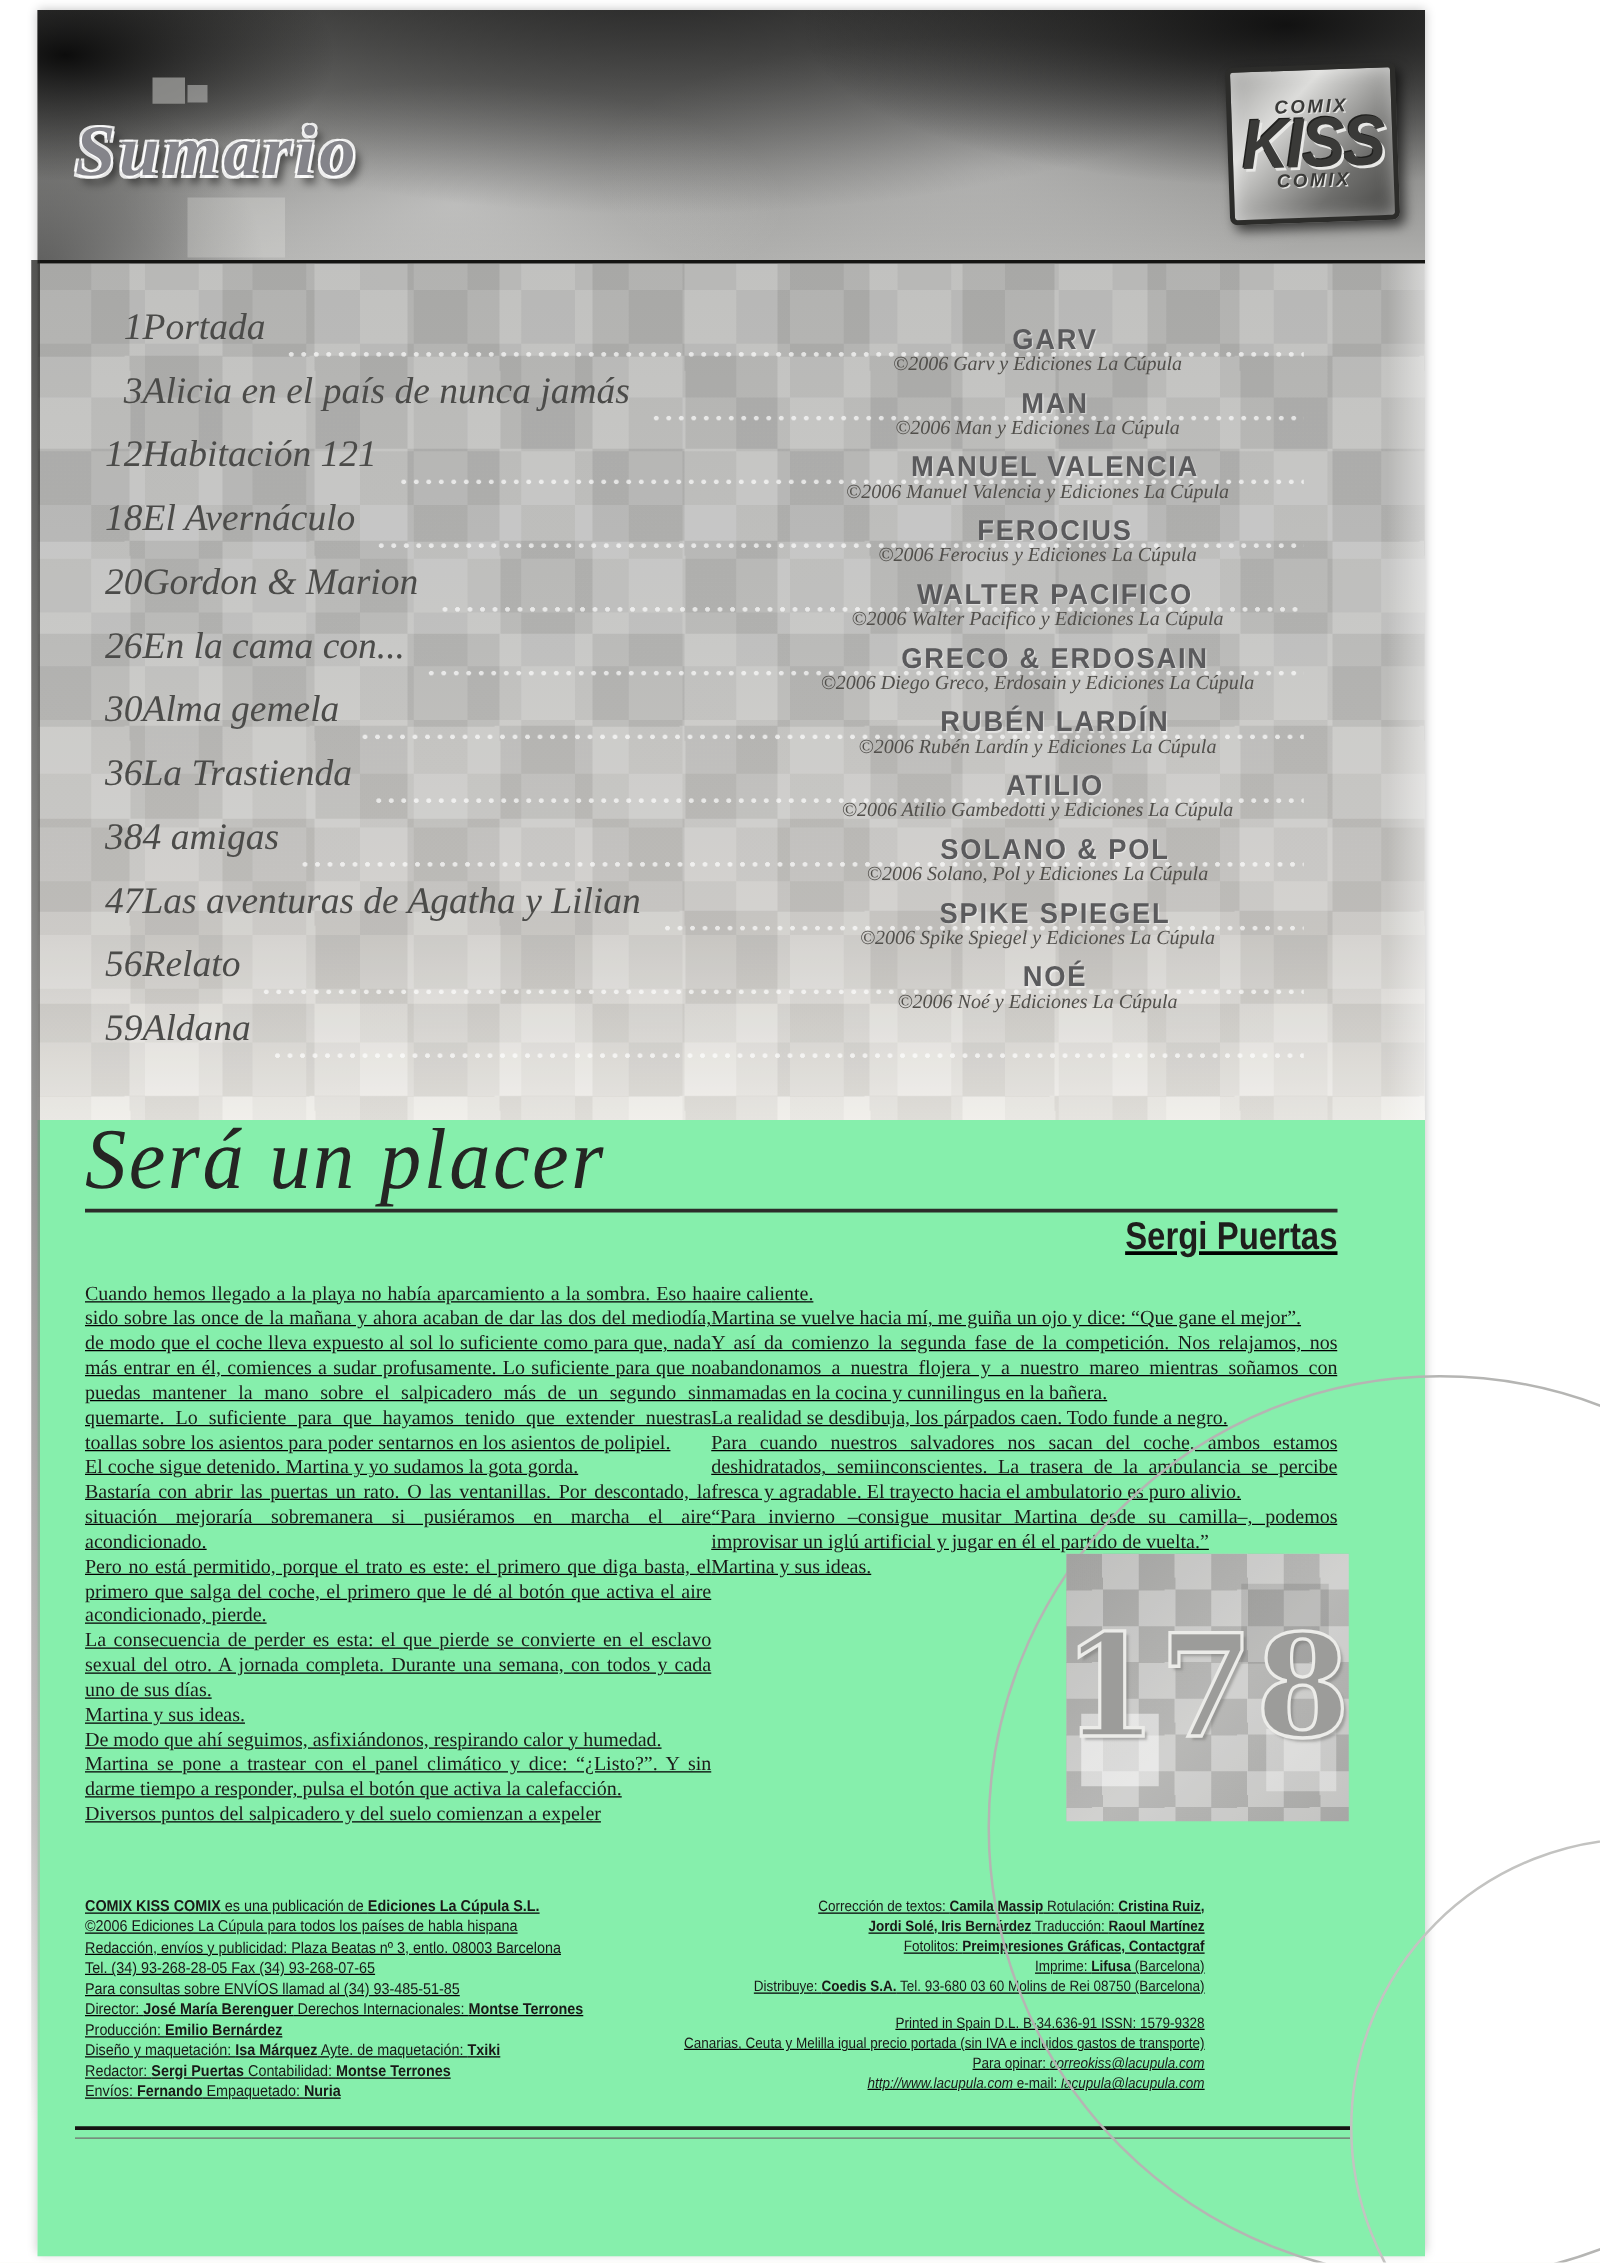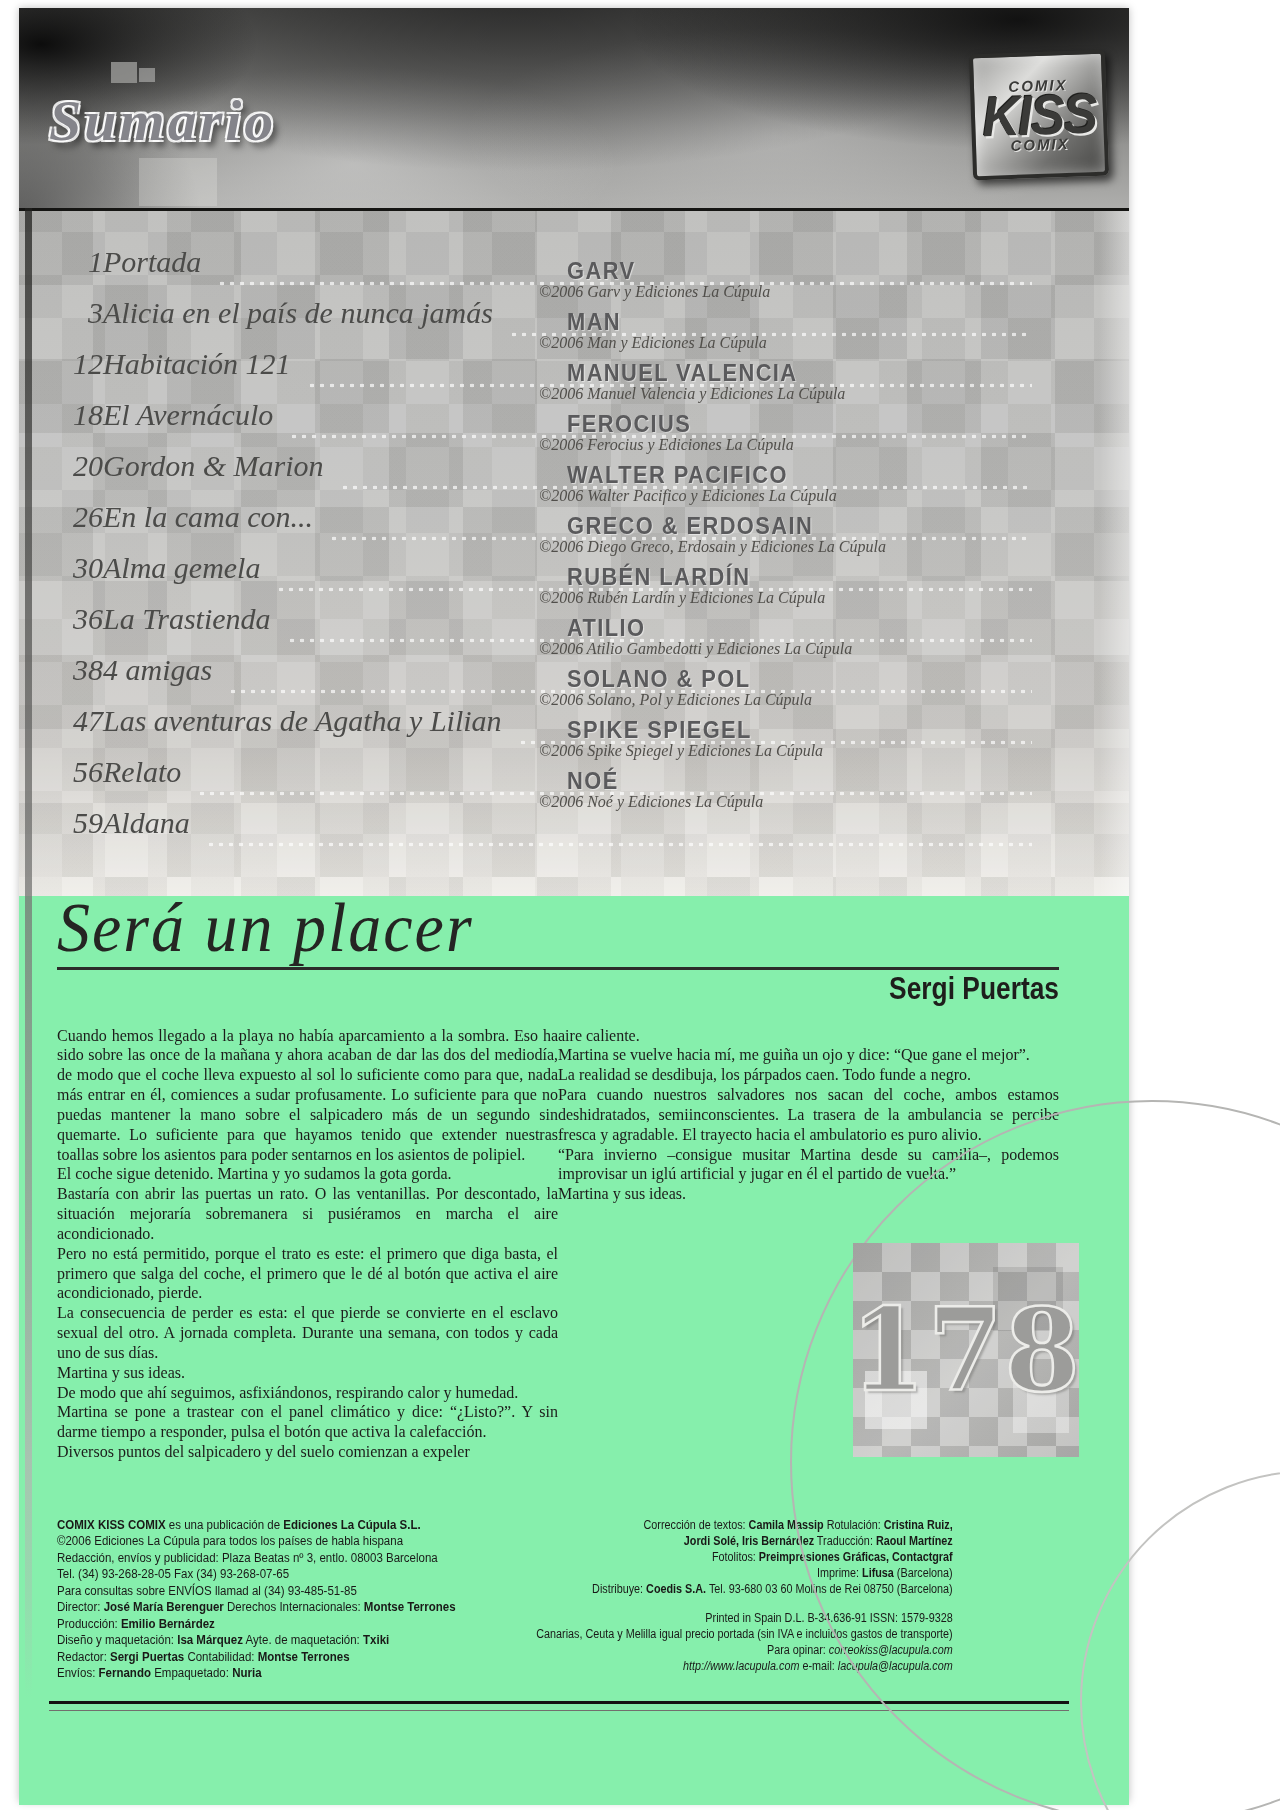--- a/index.html
+++ b/index.html
@@ -2,22 +2,22 @@
 <html><head>
 <meta charset="utf-8">
 <style>
   html,body{margin:0;padding:0;}
   body{
     width:1280px;height:1810px;position:relative;overflow:hidden;
     background:#ffffff;font-family:"Liberation Serif", serif;
   }
   
   .page{
-    position:absolute;left:19px;top:8px;width:1110px;height:1794px;
-    background:#fbfaf7;box-shadow:0 0 8px rgba(0,0,0,.25);
+    position:absolute;left:30px;top:8px;width:1110px;height:1794px;
+    background:#fbfaf7;box-shadow:0 0 8px rgba(0,0,0,.25);text-decoration:underline;
   }
   
   .header{
     position:relative;height:200px;border-bottom:3px solid #151513;
     background:
       radial-gradient(ellipse 300px 140px at 2% 18%, rgba(5,5,5,.92), rgba(5,5,5,0) 72%),
       radial-gradient(ellipse 540px 180px at 90% 6%, rgba(8,8,8,.88), rgba(8,8,8,0) 72%),
       radial-gradient(ellipse 720px 250px at 45% -12%, rgba(30,30,30,.8), rgba(30,30,30,0) 75%),
       radial-gradient(ellipse 260px 220px at 0% 105%, rgba(25,25,25,.55), rgba(25,25,25,0) 70%),
       radial-gradient(ellipse 380px 140px at 30% 78%, rgba(250,250,250,.35), rgba(250,250,250,0) 70%),
@@ -61,21 +61,21 @@
   .toc::after{content:"";position:absolute;right:0;top:0;bottom:0;width:30px;
     background:linear-gradient(90deg,rgba(255,255,255,0),rgba(255,255,255,.45));}
   .toc-list{position:absolute;left:18px;top:34px;width:1005px;}
   .toc-row{display:flex;align-items:baseline;height:51px;color:#4b4b49;font-style:italic;}
   .toc-num{width:66px;text-align:right;font-size:30px;flex:0 0 auto;}
   .toc-title{font-size:30px;white-space:nowrap;flex:0 0 auto;}
   .toc-leader{flex:1 1 auto;align-self:flex-end;height:5px;margin:0 10px 10px 16px;
     background-image:radial-gradient(circle, rgba(255,255,255,.68) 1.8px, rgba(255,255,255,0) 2.1px);
     background-size:10px 5px;background-repeat:repeat-x;}
   .authors{position:absolute;right:30px;top:48px;width:560px;}
-  .author{height:51px;text-align:left;}
+  .author{height:51px;text-align:center;}
   .author-name{
     font-family:"Liberation Sans", sans-serif;font-weight:bold;font-size:23px;line-height:1.05;
     letter-spacing:1.5px;color:#5a5a5c;transform:scaleX(.95);transform-origin:right center;
     text-shadow:1px 1px 1px rgba(255,255,255,.55);
   }
   .author-copy{font-style:italic;font-size:16px;color:#514f4b;margin-top:0px;line-height:1.1;}
   
   .article{
     position:relative;height:909px;background:#86efac;
     padding:0 70px 0 38px;box-sizing:border-box;
@@ -274,20 +274,21 @@
           <p>Pero no está permitido, porque el trato es este: el primero que diga basta, el primero que salga del coche, el primero que le dé al botón que activa el aire acondicionado, pierde.</p>
           <p>La consecuencia de perder es esta: el que pierde se convierte en el esclavo sexual del otro. A jornada completa. Durante una semana, con todos y cada uno de sus días.</p>
           <p>Martina y sus ideas.</p>
           <p>De modo que ahí seguimos, asfixiándonos, respirando calor y humedad.</p>
           <p>Martina se pone a trastear con el panel climático y dice: “¿Listo?”. Y sin darme tiempo a responder, pulsa el botón que activa la calefacción.</p>
           <p>Diversos puntos del salpicadero y del suelo comienzan a expeler</p>
         </div>
       <div class="col" id="col2">
           <p>aire caliente.</p>
           <p>Martina se vuelve hacia mí, me guiña un ojo y dice: “Que gane el mejor”.</p>
+          <p>Y así da comienzo la segunda fase de la competición. Nos relajamos, nos abandonamos a nuestra flojera y a nuestro mareo mientras soñamos con mamadas en la cocina y cunnilingus en la bañera.</p>
           <p>La realidad se desdibuja, los párpados caen. Todo funde a negro.</p>
           <p>Para cuando nuestros salvadores nos sacan del coche, ambos estamos deshidratados, semiinconscientes. La trasera de la ambulancia se percibe fresca y agradable. El trayecto hacia el ambulatorio es puro alivio.</p>
           <p>“Para invierno –consigue musitar Martina desde su camilla–, podemos improvisar un iglú artificial y jugar en él el partido de vuelta.”</p>
           <p>Martina y sus ideas.</p>
         </div>
     </div>
     <div class="credits">
       <div class="credits-left" id="credits-left">
           <div class="credit-line"><span class="b">COMIX KISS COMIX</span><span> es una publicación de </span><span class="b">Ediciones La Cúpula S.L.</span></div>
           <div class="credit-line"><span>©2006 Ediciones La Cúpula para todos los países de habla hispana</span></div>

